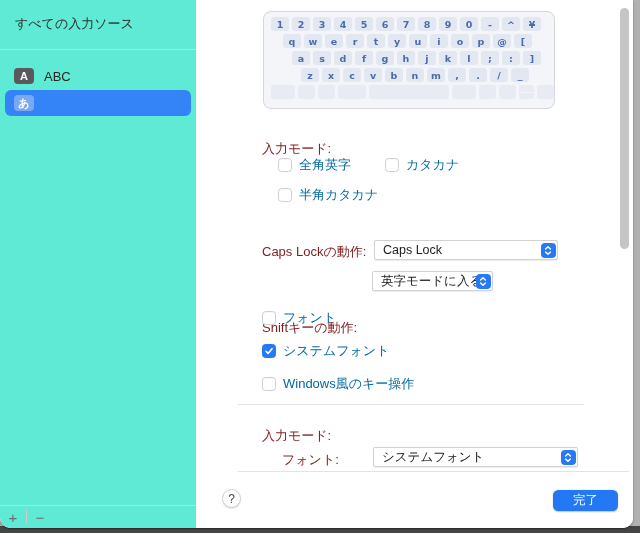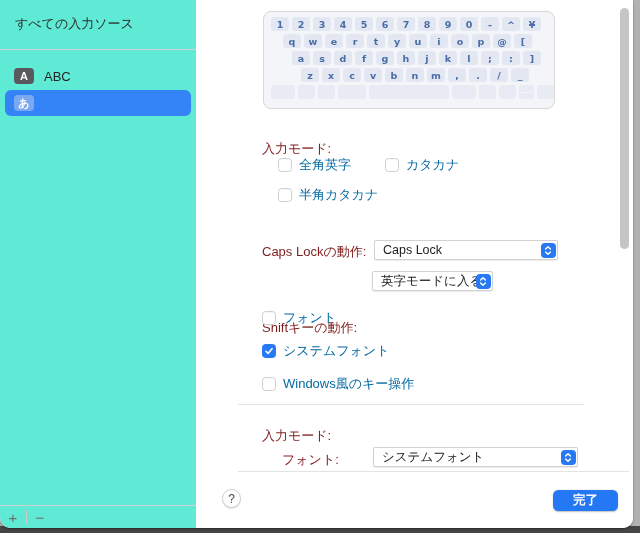--- a/index.html
+++ b/index.html
@@ -66,21 +66,21 @@
     box-sizing:border-box;font-size:12.5px;color:#1c1c1c;line-height:18px;padding-left:8px;
     box-shadow:0 .5px 1px rgba(0,0,0,.08);white-space:nowrap;overflow:hidden;}
   .select .stepper{position:absolute;right:1.5px;top:1.5px;width:15px;height:15px;background:#2879f5;
     border-radius:4px;display:flex;align-items:center;justify-content:center;}
   .hr{position:absolute;height:1px;background:#e3e3e3;}
   
   .help-btn{position:absolute;left:26px;top:489px;width:19px;height:19px;border-radius:50%;
     background:#fff;border:1px solid #d0d0d0;box-sizing:border-box;display:flex;align-items:center;
     justify-content:center;font-size:12px;color:#4a4a4a;box-shadow:0 1px 1px rgba(0,0,0,.12);}
   .done-btn{position:absolute;left:357px;top:490px;width:65px;height:21px;border-radius:5.5px;
-    background:#2578f4;color:#fff;font-size:12.5px;font-weight:bold;display:flex;align-items:center;
+    background:#2578f4;color:#fff;font-size:12.5px;font-weight:normal;display:flex;align-items:center;
     justify-content:center;box-shadow:0 .5px 1.5px rgba(0,0,0,.25);}
   
   .scroll-thumb{position:absolute;left:620px;top:8px;width:9px;height:241px;border-radius:4.5px;background:#c5c5c5;}
 </style>
 </head>
 <body>
 
 <div class="bottom-backdrop"></div>
 
 <div class="window">

